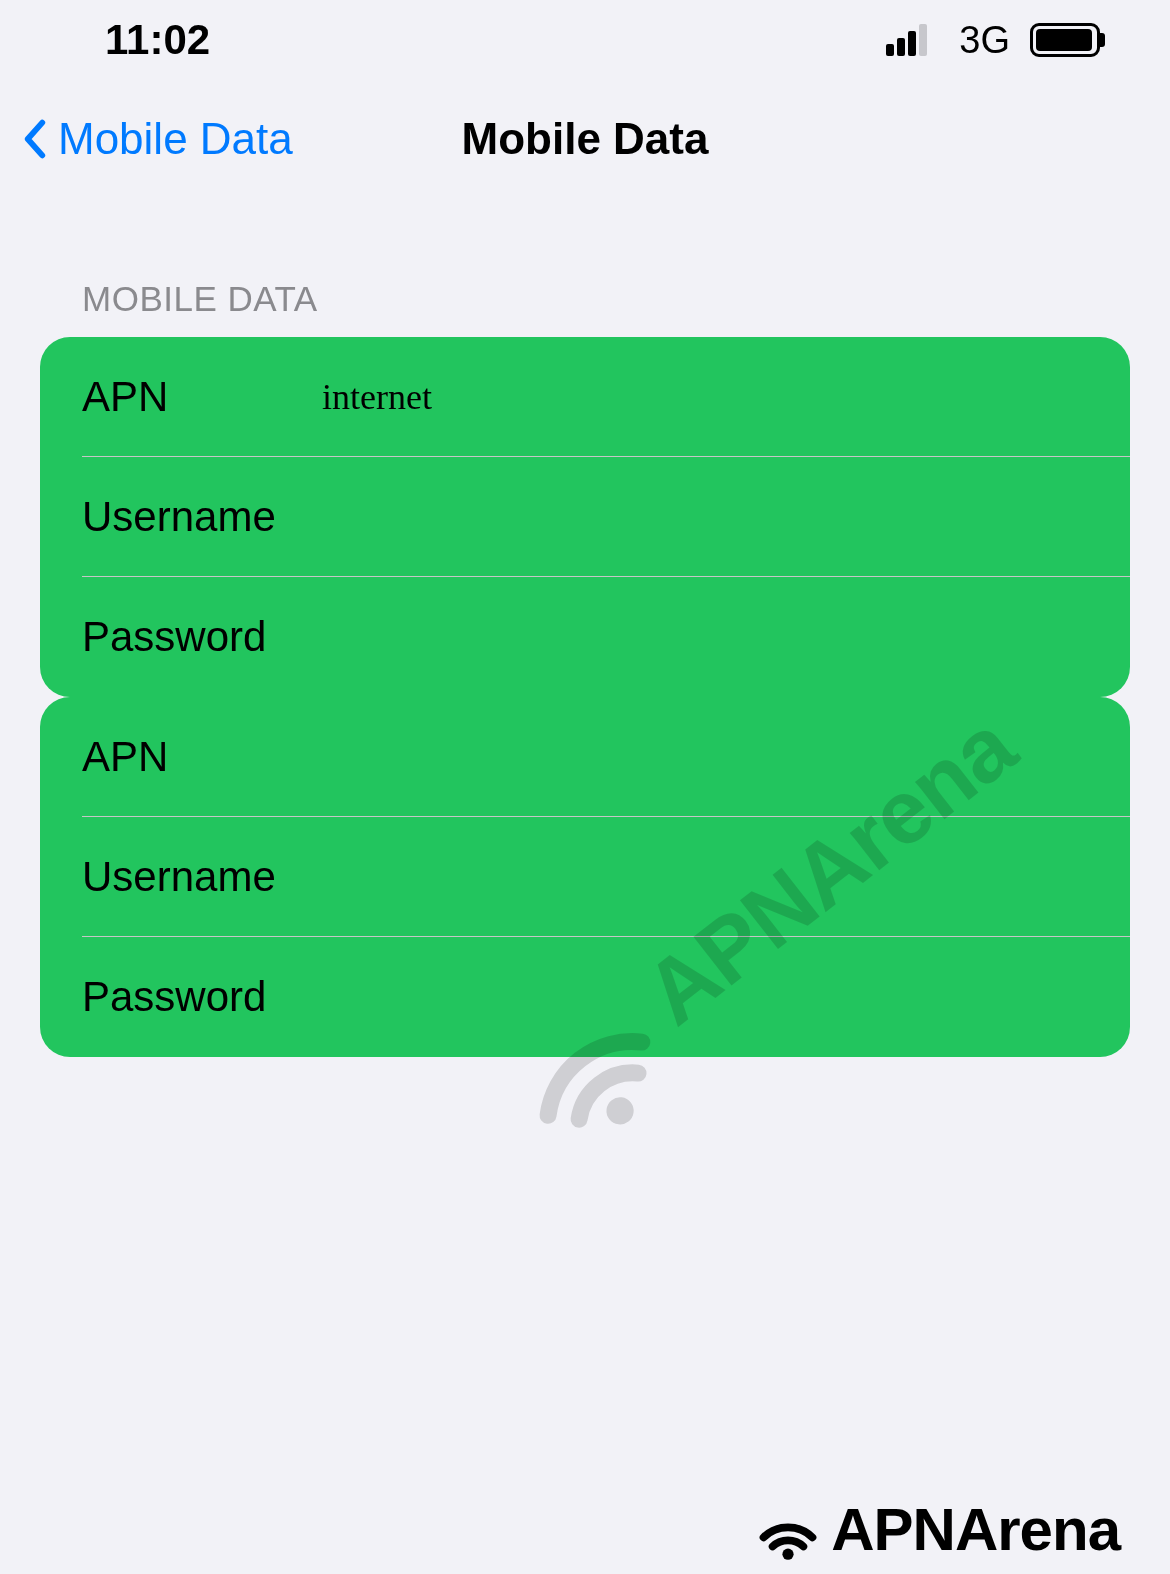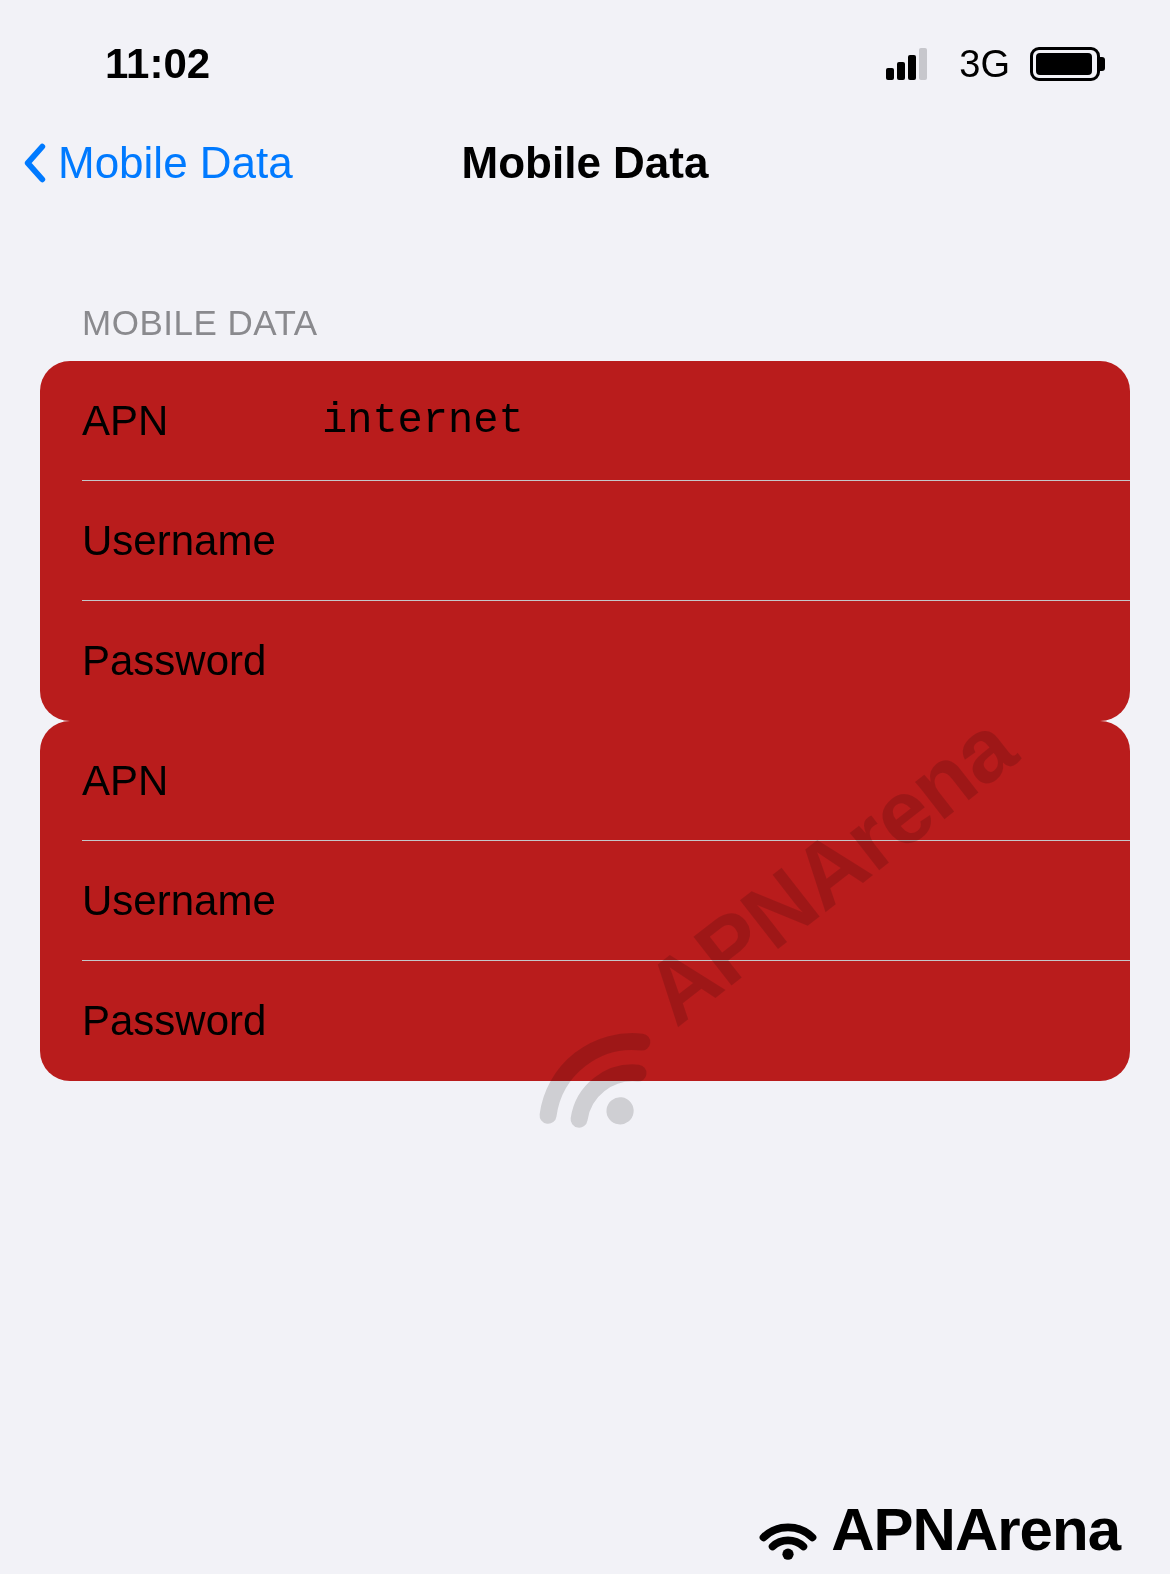--- a/index.html
+++ b/index.html
@@ -13,21 +13,21 @@
       background: #F2F2F7;
       width: 1170px;
       height: 1574px;
       position: relative;
       overflow: hidden;
     }
     .status-bar {
       display: flex;
       justify-content: space-between;
       align-items: center;
-      padding: 40px 70px 20px 105px;
+      padding: 16px 70px 20px 105px;
     }
     .status-time {
       font-size: 42px;
       font-weight: 600;
       color: #000;
     }
     .status-right {
       display: flex;
       align-items: center;
       gap: 12px;
@@ -126,21 +126,21 @@
       font-weight: 400;
       color: #8A8A8E;
       letter-spacing: 0.5px;
       padding: 85px 0 18px 42px;
       text-transform: uppercase;
     }
     .section-header.second {
       padding-top: 60px;
     }
     .group {
-      background: #b91c1c;
+      background: #22c55e;
       border-radius: 30px;
       overflow: hidden;
     }
     .row {
       display: flex;
       align-items: center;
       min-height: 120px;
       padding: 0 42px;
       position: relative;
     }
@@ -154,28 +154,28 @@
       background: #C6C6C8;
     }
     .row-label {
       font-size: 42px;
       font-weight: 400;
       color: #000;
       width: 240px;
       flex-shrink: 0;
     }
     .row-input {
-      font-size: 42px;
+      font-size: 36px;
       font-weight: 400;
       color: #000;
       border: none;
       outline: none;
       background: transparent;
       width: 100%;
-      font-family: Liberation Mono, monospace;
+      font-family: Liberation Serif, serif;
     }
     .watermark-center {
       position: absolute;
       top: 840px;
       left: 450px;
       transform: rotate(-38deg);
       opacity: 0.14;
       display: flex;
       align-items: center;
       gap: 10px;

